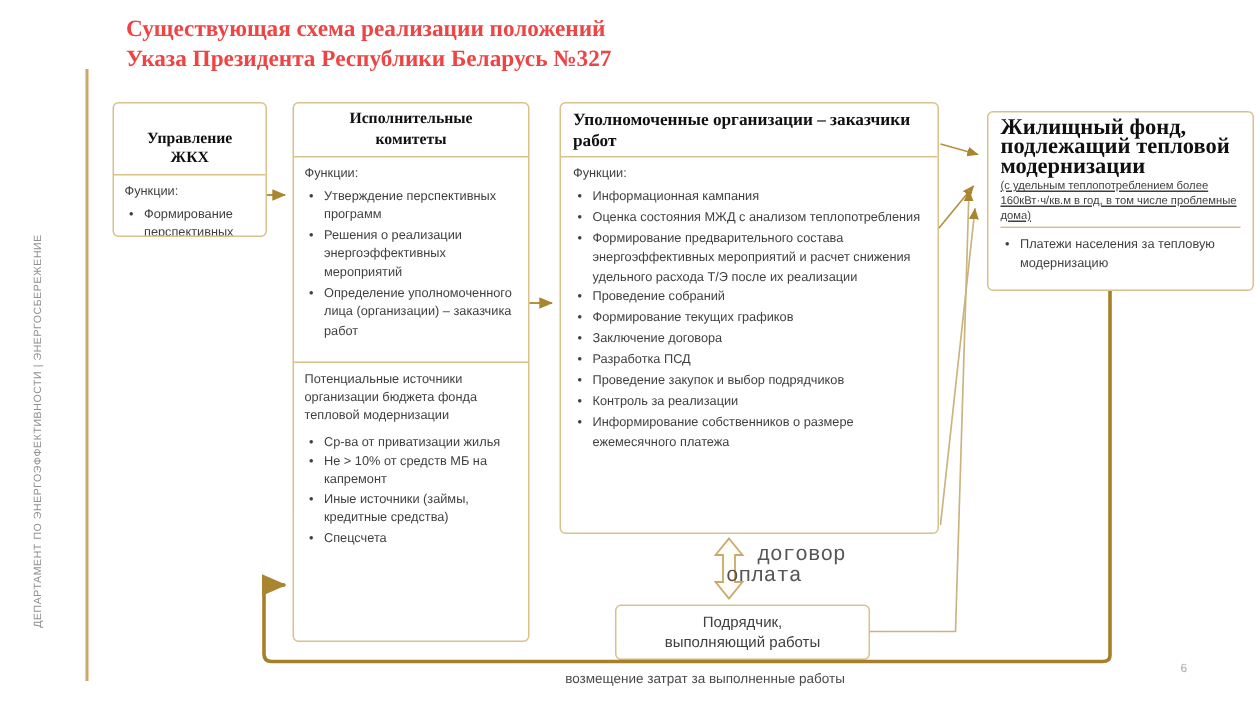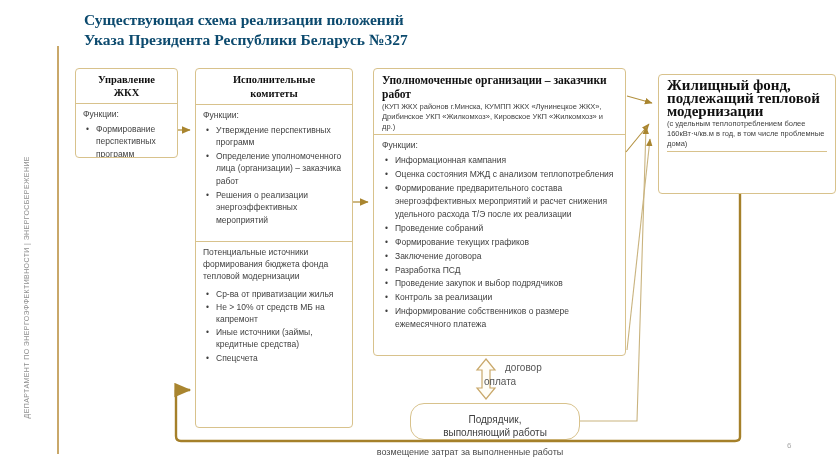--- a/index.html
+++ b/index.html
@@ -1,40 +1,40 @@
 <!DOCTYPE html>
 <html><head>
 <meta charset="utf-8">
 <style>
   html,body{margin:0;padding:0;background:#fff;}
   #slide{position:relative;width:840px;height:475px;background:#fff;overflow:hidden;
          font-family:"Liberation Sans",sans-serif;color:#3f3f3f;}
   .title{position:absolute;left:84px;top:10px;width:500px;
          font-family:"Liberation Serif",serif;font-weight:bold;font-size:15.5px;
-         line-height:20px;color:#0c4a6e;}
+         line-height:20px;color:#ef4444;}
   .accent-vline{position:absolute;left:57px;top:46px;width:2px;height:408px;background:#c9a86a;}
   .vtext{position:absolute;left:-104px;top:285px;width:260px;text-align:center;
          transform:rotate(-90deg);font-size:7px;letter-spacing:.4px;color:#8f8f8f;white-space:nowrap;}
   .box{position:absolute;background:#fff;border:1.2px solid #d8c28c;border-radius:4px;
        box-sizing:border-box;z-index:1;overflow:hidden;}
   .hdr{font-family:"Liberation Serif",serif;font-weight:bold;color:#101010;
        border-bottom:1.2px solid #d8c28c;box-sizing:border-box;}
   .hdr.center{text-align:center;}
   .body-sec{padding:4px 7px 2px 7px;font-size:8.5px;line-height:12.6px;}
   ul.blist{margin:2px 0 0 0;padding:0;list-style:none;}
   ul.blist li{position:relative;padding-left:13px;margin:0 0 1px 0;}
   ul.blist li::before{content:"\2022";position:absolute;left:3px;top:0;}
   .flabel{margin:0 0 1px 0;}
   svg.lines{position:absolute;left:0;top:0;z-index:5;pointer-events:none;}
-  .small-label{position:absolute;z-index:6;font-size:10px;color:#555;}
+  .small-label{position:absolute;z-index:6;font-size:14px;color:#555;font-family:Liberation Mono, monospace;}
   .caption{position:absolute;left:250px;top:447px;width:440px;text-align:center;
            font-size:9px;color:#4a4a4a;z-index:6;}
   .pagenum{position:absolute;left:787px;top:441px;font-size:8px;color:#a9a9a9;}
-  .contractor{display:flex;align-items:flex-end;justify-content:center;text-align:center;
-              font-size:10px;line-height:13px;color:#3f3f3f;border-radius:14px;}
+  .contractor{display:flex;align-items:center;justify-content:center;text-align:center;
+              font-size:10px;line-height:13px;color:#3f3f3f;border-radius:4px;}
 </style>
 </head>
 <body>
 
 <div id="slide">
 
   <svg class="lines" width="840" height="475">
     <defs>
       <marker id="ah" markerWidth="9" markerHeight="8" refX="6.5" refY="3" orient="auto">
         <path d="M0,0 L7,3 L0,6 Z" fill="#a9852f"></path>
@@ -60,54 +60,53 @@
 
   <div class="title">
     <div>Существующая схема реализации положений</div>
     <div>Указа Президента Республики Беларусь №327</div>
   </div>
 
   <div class="accent-vline"></div>
   <div class="vtext">ДЕПАРТАМЕНТ ПО ЭНЕРГОЭФФЕКТИВНОСТИ | ЭНЕРГОСБЕРЕЖЕНИЕ</div>
 
   <div class="box" style="left:75px;top:68px;width:103px;height:90px;">
-    <div class="hdr center" style="font-size:10.5px;line-height:13px;padding:4px 10px;">Управление ЖКХ</div>
+    <div class="hdr center" style="font-size:10.5px;line-height:13px;padding:4px 10px;margin-top:13px;">Управление ЖКХ</div>
     <div class="body-sec">
       <div class="flabel">Функции:</div>
       <ul class="blist">
           <li>Формирование перспективных программ</li>
         </ul>
     </div>
   </div>
 
   <div class="box" style="left:195px;top:68px;width:158px;height:360px;">
     <div class="hdr center" style="font-size:10.5px;line-height:13.5px;padding:4px 20px;">Исполнительные комитеты</div>
     <div class="body-sec" style="height:130px;border-bottom:1.2px solid #d8c28c;">
       <div class="flabel">Функции:</div>
       <ul class="blist">
           <li>Утверждение перспективных программ</li>
+          <li>Решения о реализации энергоэффективных мероприятий</li>
           <li>Определение уполномоченного лица (организации) – заказчика работ</li>
-          <li>Решения о реализации энергоэффективных мероприятий</li>
         </ul>
     </div>
     <div class="body-sec" style="line-height:12.2px;">
-      <div class="flabel" style="margin-bottom:5px;">Потенциальные источники формирования бюджета фонда тепловой модернизации</div>
+      <div class="flabel" style="margin-bottom:5px;">Потенциальные источники организации бюджета фонда тепловой модернизации</div>
       <ul class="blist">
           <li>Ср-ва от приватизации жилья</li>
           <li>Не &gt; 10% от средств МБ на капремонт</li>
           <li>Иные источники (займы, кредитные средства)</li>
           <li>Спецсчета</li>
         </ul>
     </div>
   </div>
 
   <div class="box" style="left:373px;top:68px;width:253px;height:288px;">
     <div style="border-bottom:1.2px solid #d8c28c;padding:4px 8px 3px 8px;">
       <div class="hdr" style="border:none;font-size:11.5px;line-height:14px;">Уполномоченные организации – заказчики работ</div>
-      <div style="font-size:7.5px;line-height:9.8px;margin-top:1px;">(КУП ЖКХ районов г.Минска, КУМПП ЖКХ «Лунинецкое ЖКХ», Дрибинское УКП «Жилкомхоз», Кировское УКП «Жилкомхоз» и др.)</div>
     </div>
     <div class="body-sec" style="line-height:12.9px;padding-left:8px;">
       <div class="flabel">Функции:</div>
       <ul class="blist">
           <li>Информационная кампания</li>
           <li>Оценка состояния МЖД с анализом теплопотребления</li>
           <li>Формирование предварительного состава энергоэффективных мероприятий и расчет снижения удельного расхода Т/Э после их реализации</li>
           <li>Проведение собраний</li>
           <li>Формирование текущих графиков</li>
           <li>Заключение договора</li>
@@ -115,21 +114,24 @@
           <li>Проведение закупок и выбор подрядчиков</li>
           <li>Контроль за реализации</li>
           <li>Информирование собственников о размере ежемесячного платежа</li>
         </ul>
     </div>
   </div>
 
   <div class="box" style="left:658px;top:74px;width:178px;height:120px;">
     <div style="padding:4px 8px 2px 8px;">
       <div class="hdr" style="border:none;font-size:15px;line-height:13px;">Жилищный фонд, подлежащий тепловой модернизации</div>
-      <div style="font-size:7.5px;line-height:9.8px;margin-top:1px;padding-bottom:3px;border-bottom:1.2px solid #d8c28c;">(с удельным теплопотреблением более 160кВт·ч/кв.м в год, в том числе проблемные дома)</div>
+      <div style="font-size:7.5px;line-height:9.8px;margin-top:1px;padding-bottom:3px;border-bottom:1.2px solid #d8c28c;text-decoration:underline;">(с удельным теплопотреблением более 160кВт·ч/кв.м в год, в том числе проблемные дома)</div>
+      <ul class="blist" style="font-size:8.5px;line-height:12.2px;margin-top:4px;">
+          <li>Платежи населения за тепловую модернизацию</li>
+        </ul>
     </div>
   </div>
 
   <div class="box contractor" style="left:410px;top:403px;width:170px;height:37px;">
     <div>
       <div>Подрядчик,</div>
       <div>выполняющий работы</div>
     </div>
   </div>
 

